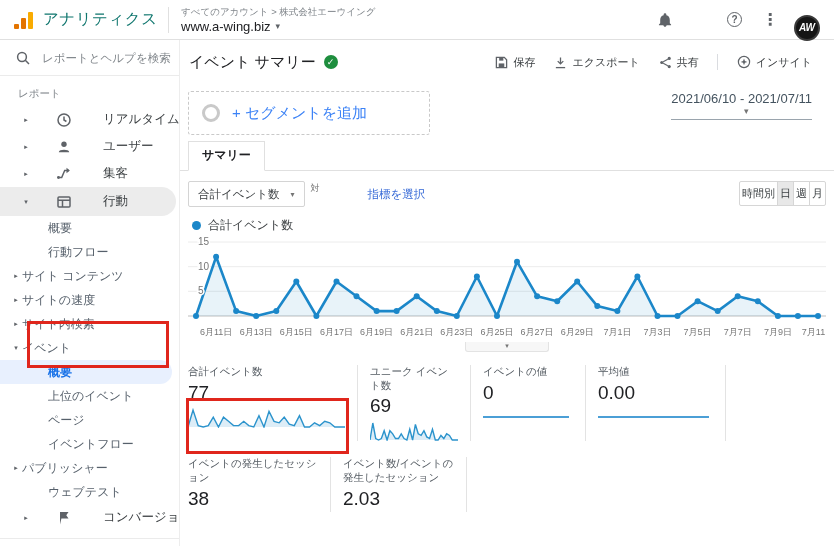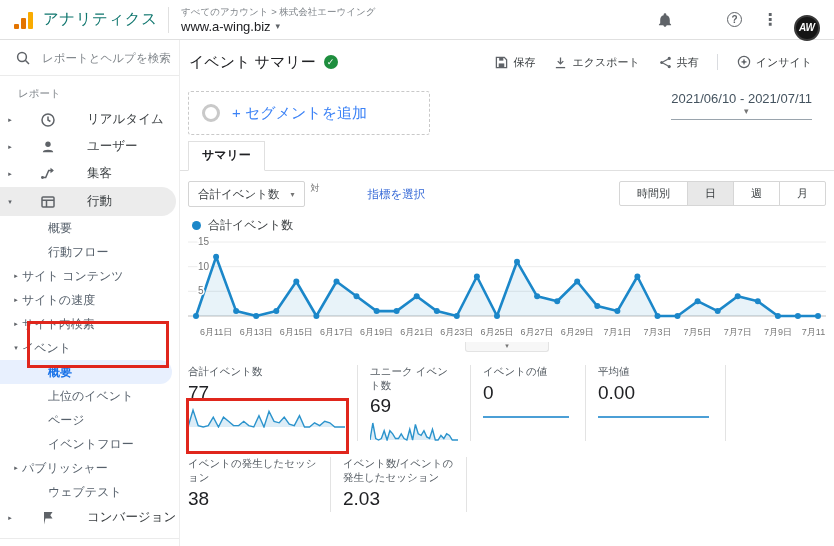--- a/index.html
+++ b/index.html
@@ -37,21 +37,21 @@
   
   .sidebar { position:absolute; top:40px; left:0; bottom:0; width:180px; background:#fff;
     border-right:1px solid #ededed; overflow:hidden; z-index:2; }
   .search-row { height:36px; display:flex; align-items:center; padding-left:16px;
     border-bottom:1px solid #ebebeb; }
   .search-row svg { margin-right:12px; }
   .search-input { border:none; outline:none; font-size:11.5px; color:#5f6368; width:130px;
     font-family:inherit; background:transparent; }
   .search-input::placeholder { color:#80868b; }
   .nav-label { font-size:10.5px; color:#80868b; padding:11px 0 5px 18px; }
-  .side-row { display:flex; align-items:center; height:27px; padding-left:4px; font-size:12.5px;
+  .side-row { display:flex; align-items:center; height:27px; padding-left:20px; font-size:12.5px;
     color:#3c4043; cursor:pointer; white-space:nowrap;gap:17px; }
   .side-row.active-section { background:#ececec; width:176px; border-radius:0 16px 16px 0; height:29px; }
   .caret { width:12px; font-size:7px; color:#5f6368; text-align:center; flex:0 0 12px; }
   .s-icon { width:17px; margin:0 13px 0 7px; display:flex; color:#5f6368; flex:0 0 17px; }
   .sub { height:24px; display:flex; align-items:center; padding-left:48px; font-size:12px;
     color:#56606b; cursor:pointer; white-space:nowrap; }
   .sub.has-caret { padding-left:10px; }
   .sub.has-caret .caret { margin-right:0; }
   .sub-active { background:#e8f0fe; color:#1a73e8; font-weight:bold; width:172px;
     border-radius:0 14px 14px 0; }
@@ -85,21 +85,21 @@
     position:relative; cursor:pointer; }
   .panel { border-top:1px solid #e0e0e0; }
   .controls { display:flex; align-items:flex-start; margin:10px 8px 0; }
   .dropdown { display:flex; align-items:center; border:1px solid #d4d4d4; border-radius:2px;
     height:26px; padding:0 9px; font-size:11.5px; color:#3c4043; background:#fff; cursor:pointer; }
   .dd-caret { font-size:8px; color:#757575; margin-left:11px; }
   .vs { font-size:9px; color:#757575; margin:1px 6px 0 6px; }
   .metric-link { font-size:11.5px; color:#3367d6; margin-top:6px; cursor:pointer;margin-left:42px; }
   .granularity { margin-left:auto; display:flex; }
   .gran-btn { border:1px solid #d6d6d6; background:#fff; font-size:11px; color:#3c4043;
-    padding:0 17px; height:25px; line-height:23px; margin-left:-1px; cursor:pointer; }
+    padding:0 2px; height:25px; line-height:23px; margin-left:-1px; cursor:pointer; }
   .gran-btn:first-child { border-radius:2px 0 0 2px; }
   .gran-btn:last-child { border-radius:0 2px 2px 0; }
   .gran-btn.active { background:#e8e8e8; }
   .legend { display:flex; align-items:center; margin:10px 0 0 12px; font-size:12px; color:#3c4043; }
   .legend-dot { width:9px; height:9px; border-radius:50%; background:#1b87c9; margin-right:7px; }
   #main-chart { margin:2px 8px 0; height:104px; }
   .collapse-tab { width:84px; height:10px; margin:2px auto 0; background:#f7f7f7;
     border:1px solid #e3e3e3; border-top:none; border-radius:0 0 3px 3px; text-align:center;
     font-size:7px; line-height:8px; color:#757575; cursor:pointer; }
   .metrics { margin:13px 0 0 8px; }

